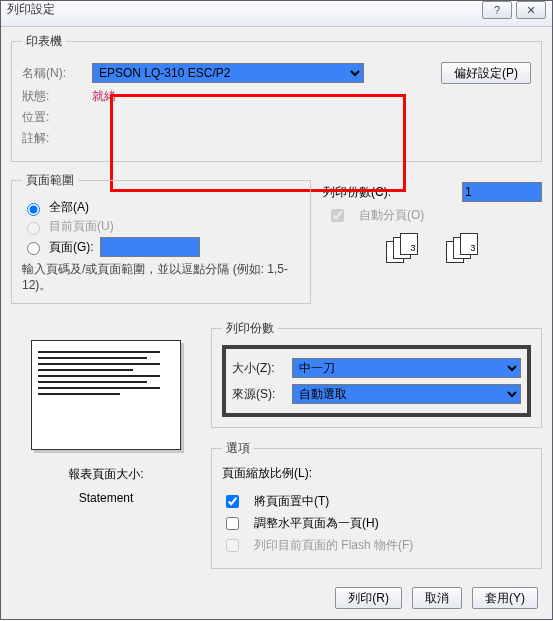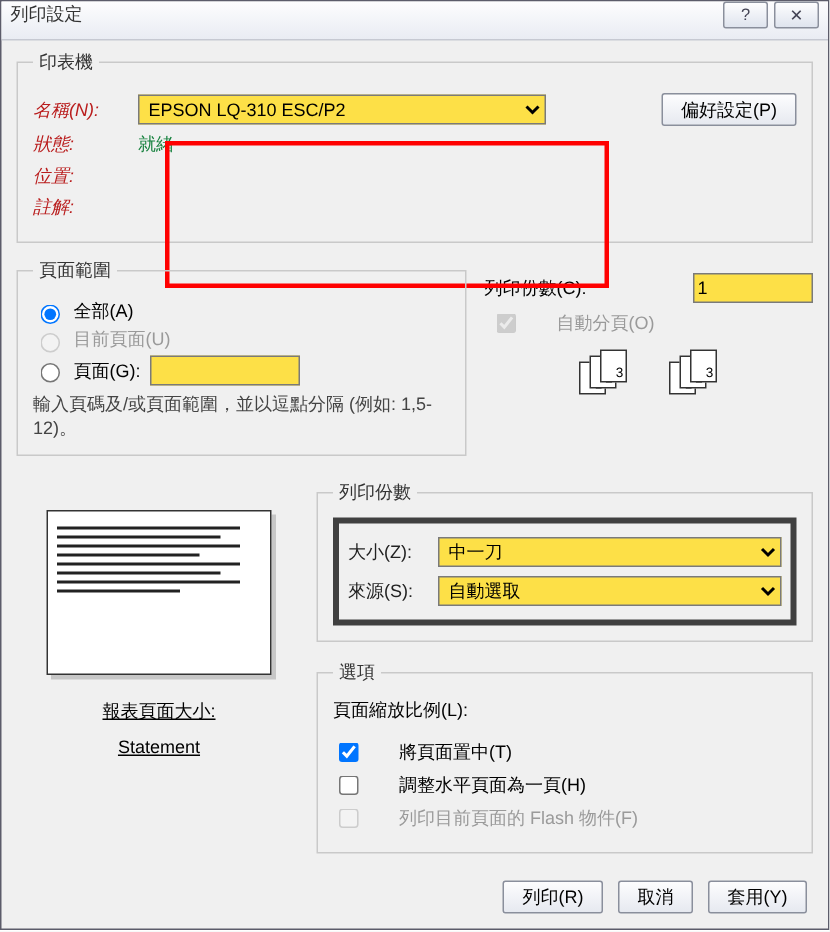--- a/index.html
+++ b/index.html
@@ -5,39 +5,39 @@
   * { box-sizing: border-box; font-family: "Microsoft JhengHei", "PMingLiU", Tahoma, sans-serif; font-size: 12px; }
   body { margin: 0; background: #fff; }
   .window { width: 553px; border: 1px solid #5c5c6a; background: #f0f0f0; }
   .titlebar { height: 26px; background: linear-gradient(#fdfdfe,#e9ecf3); border-bottom:1px solid #c6c9d2; display:flex; padding:0 6px; }
   .titlebar .title { flex:1; color:#333; }
   .titlebar .tbtn { width:30px; height:18px; margin-left:4px; border:1px solid #8a8f9c; border-radius:2px; background:linear-gradient(#fdfdfe,#dfe4ee); display:flex; align-items:center; justify-content:center; font-size:11px; color:#445; cursor:default; }
   .body { padding: 6px 10px 10px 10px; position:relative; }
   fieldset { border:1px solid #c9c9c9; margin:0 0 10px 0; padding:8px 10px 10px 10px; position:relative; }
   legend { padding:0 4px; color:#333; }
   .row { display:flex; align-items:center; margin:4px 0; }
-  .lbl { width:70px; color:#b91c1c;font-style:italic; }
+  .lbl { width:70px; color:#737373; }
   .lbl-sm { width:60px; color:#222; }
-  .val { color:#15803d; }
-  select, input[type=text] { border:1px solid #7a7a7a; background:#fde047; height:20px; padding:1px 2px; font-size:12px; }
+  .val { color:#be185d; }
+  select, input[type=text] { border:1px solid #7a7a7a; background:#3b82f6; height:20px; padding:1px 2px; font-size:12px; }
   .btn { height:22px; border:1px solid #8a8f9c; background:linear-gradient(#fdfdfe,#e6e9f0); padding:0 12px; border-radius:2px; cursor:default;text-align:right; }
   .printer-hi { position:absolute; left:98px; top:44px; width:296px; height:98px; border:3px solid #ff0000; pointer-events:none; }
   .range-left { width:210px; }
   .disabled { color:#9a9a9a; }
   .hint { color:#444; line-height:1.35; margin-top:4px; }
   .stack-icon { width:34px; height:32px; position:relative; display:inline-block; margin:0 6px; }
   .stack-icon .pg { position:absolute; width:18px; height:22px; border:1px solid #333; background:#fff; font-size:9px; display:flex; align-items:flex-end; justify-content:flex-end; padding:1px; }
   .preview { width:150px; height:110px; border:1px solid #333; background:#fff; box-shadow:3px 3px 0 #c7c7c7; margin:20px auto 16px auto; padding:10px 6px; display:flex; flex-direction:column; gap:4px; }
   .preview .line { height:2px; background:#222; }
   .preview .line.w80{width:80%} .preview .line.w70{width:70%} .preview .line.w90{width:90%} .preview .line.w60{width:60%}
-  .left-col { width:190px; text-align:center;text-decoration:underline; }
+  .left-col { width:190px; text-align:center; }
   .options-area { flex:1; display:flex; flex-direction:column; gap:6px; }
   .paper-hi { border:4px solid #404040; padding:5px 6px; }
   .footer { display:flex; justify-content:flex-end; gap:10px; padding:8px 4px 0 4px; }
-  .chk { display:flex; align-items:center; gap:24px; margin:3px 0; }
+  .chk { display:flex; align-items:center; gap:12px; margin:3px 0; }
   .chk input { width:13px; height:13px; }
   .radio { display:flex; align-items:center; gap:6px; margin:2px 0; }
   .select-full { width:100%; }
 </style>
 </head>
 <body>
 
 <div class="window">
   <div class="titlebar">
     <span class="title">列印設定</span>

